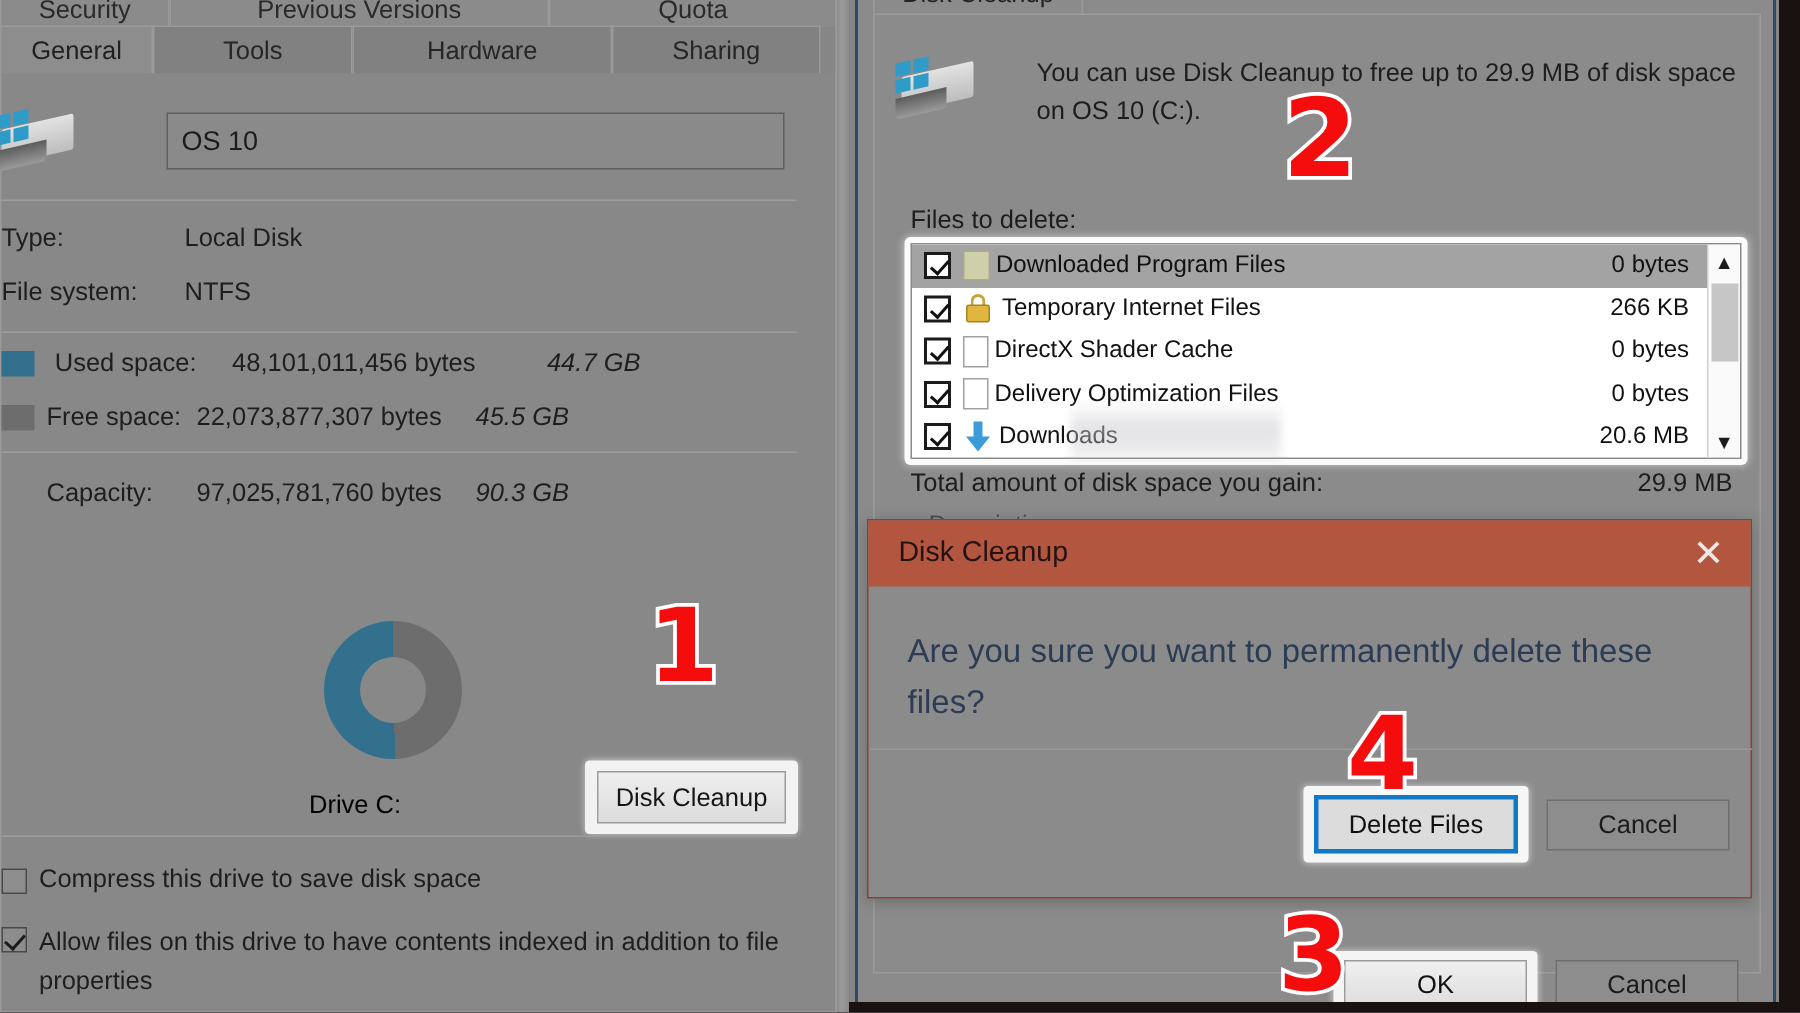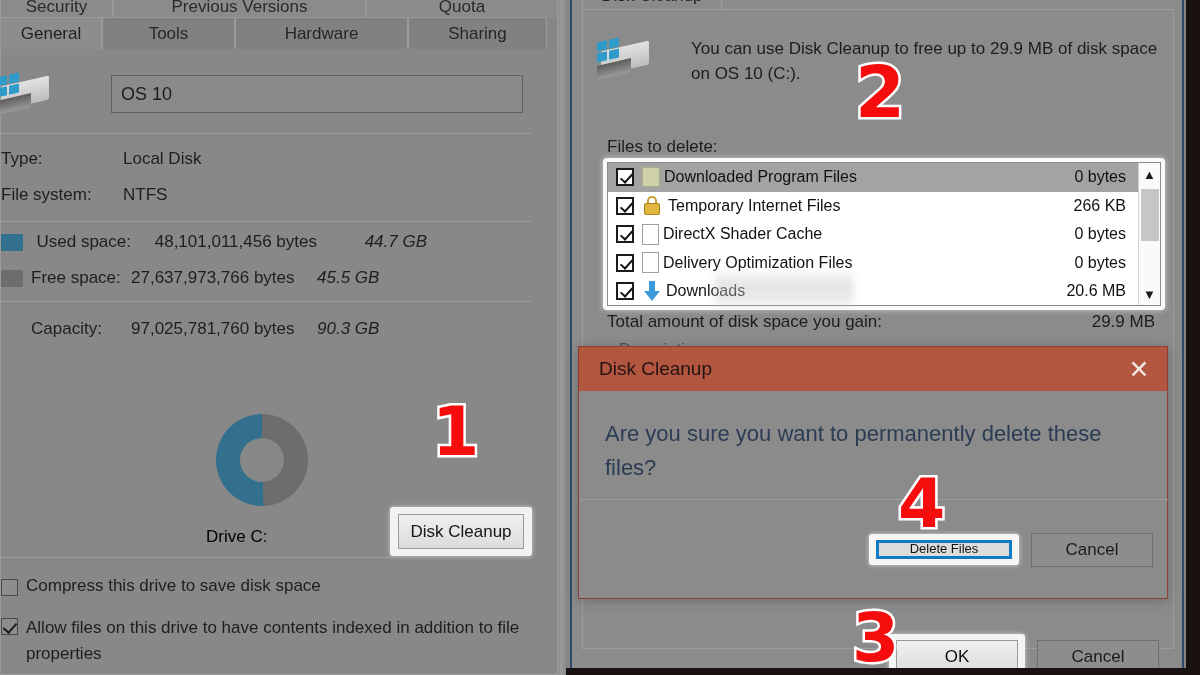--- a/index.html
+++ b/index.html
@@ -410,25 +410,25 @@
     padding-right: 16px;
   }
   .del-wrap {
     padding: 6px 7px;
     background: #f6f6f6;
     border-radius: 3px;
     box-shadow: 0 0 5px rgba(255,255,255,.6);
     margin-right: 12px;
   }
   .del-btn {
-    width: 136px; height: 19px;
+    width: 136px; height: 39px;
     background: #dcdcdc;
     border: 3px solid #1279c6;
-    display: flex; align-items: flex-end; justify-content: center;
-    font-size: 13px; color: #101010;
+    display: flex; align-items: center; justify-content: center;
+    font-size: 17px; color: #101010;
   }
 
   
   .stepnum {
     position: absolute;
     font-family: "DejaVu Sans", sans-serif;
     font-weight: bold;
     color: #f50c0c;
     -webkit-text-stroke: 5px #ffffff;
     paint-order: stroke fill;
@@ -518,21 +518,21 @@
 
       <div class="info-line" style="left:0;top:183px;text-align:right;">
         <span class="swatch sw-used"></span>
         <span class="lbl" style="width:100px">Used space:</span>
         <span class="bytes">48,101,011,456 bytes</span>
         <span class="gb">44.7 GB</span>
       </div>
       <div class="info-line" style="left:0;top:219px;">
         <span class="swatch sw-free"></span>
         <span class="lbl" style="width:100px">Free space:</span>
-        <span class="bytes">27,637,973,766 bytes</span>
+        <span class="bytes">22,073,877,307 bytes</span>
         <span class="gb">45.5 GB</span>
       </div>
 
       <div class="hr" style="top:252px;left:0;"></div>
 
       <div class="info-line" style="left:0;top:270px;">
         <span class="swatch"></span>
         <span class="lbl" style="width:100px">Capacity:</span>
         <span class="bytes">97,025,781,760 bytes</span>
         <span class="gb">90.3 GB</span>

